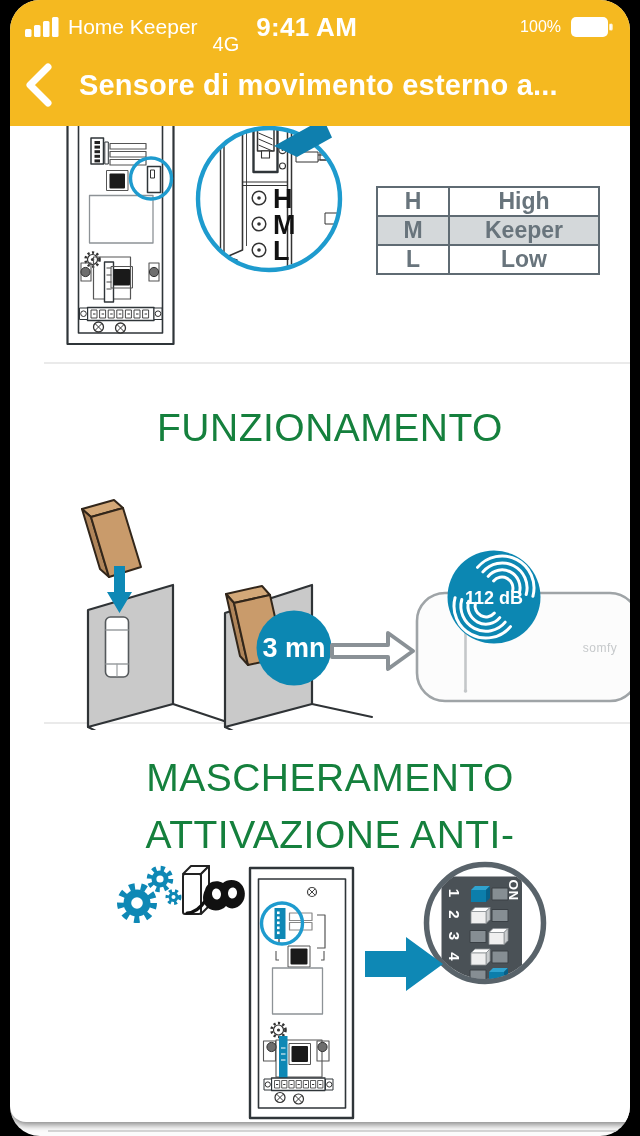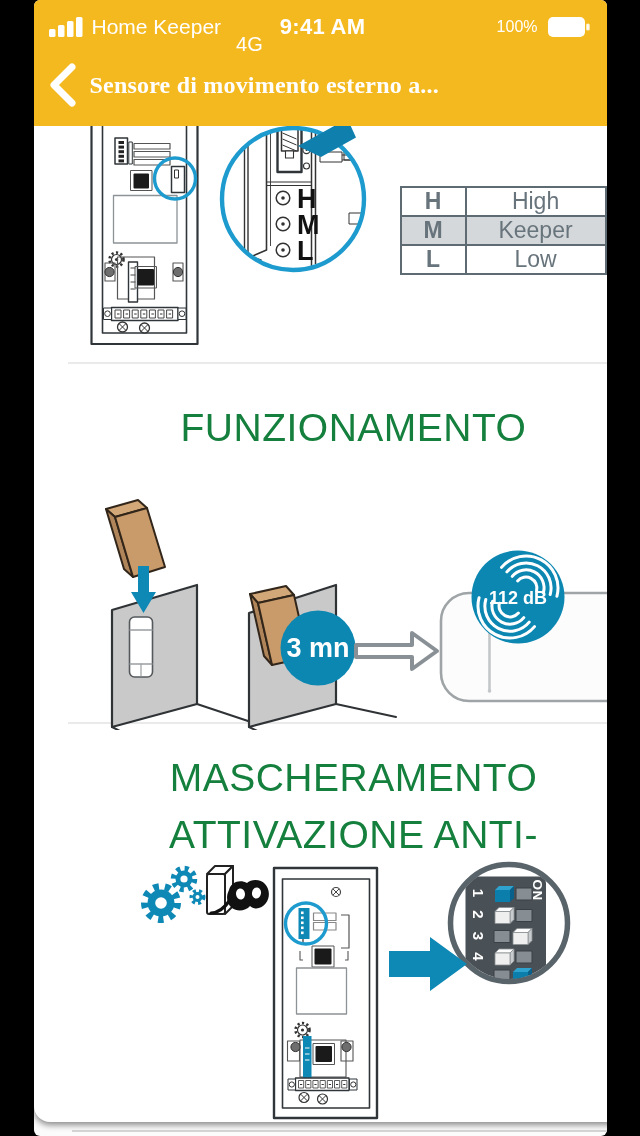--- a/index.html
+++ b/index.html
@@ -1,52 +1,52 @@
 <!DOCTYPE html>
 <html><head>
 <meta charset="utf-8">
 <style>
   html,body{margin:0;padding:0;background:#000;}
   body{font-family:"Liberation Sans",sans-serif;-webkit-font-smoothing:antialiased;}
-  .screen{position:relative;width:573px;height:1136px;margin:0 auto;background:#FBFBFB;
-          border-radius:6px;overflow:hidden;}
+  .screen{position:relative;width:620px;height:1136px;margin:0 auto;background:#FBFBFB;
+          border-radius:30px;overflow:hidden;}
   
   .header{position:absolute;top:0;left:0;right:0;height:126px;background:#F5B920;z-index:5;}
   .status-bar{position:absolute;top:0;left:0;right:0;height:44px;display:flex;align-items:center;
               padding:10px 16px 0 15px;box-sizing:border-box;color:#fff;}
   .carrier{font-size:21px;margin-left:9px;}
   .network{font-size:20px;margin-left:15px;margin-top:35px;}
-  .clock{font-size:22px;font-weight:700;margin-left:17px;letter-spacing:.3px;}
+  .clock{font-size:26px;font-weight:700;margin-left:17px;letter-spacing:.3px;}
   .sb-spacer{flex:1;}
   .battery-percent{font-size:16px;margin-right:9px;}
   .nav-bar{position:absolute;top:46px;left:0;right:0;height:78px;display:flex;align-items:center;
            padding-left:15px;box-sizing:border-box;}
-  .page-title{color:#fff;font-size:24px;font-weight:700;margin-left:14px;letter-spacing:.2px;
-              white-space:nowrap;overflow:hidden;font-family:Liberation Serif, serif;}
+  .page-title{color:#fff;font-size:29px;font-weight:700;margin-left:27px;letter-spacing:.2px;
+              white-space:nowrap;overflow:hidden;}
   
   .content-card{position:absolute;top:126px;left:0;width:640px;height:996px;background:#fff;
                 border-radius:0 0 16px 16px;box-shadow:0 3px 6px rgba(0,0,0,.45);z-index:1;}
   .bottom-line{position:absolute;top:1130px;left:38px;right:0;height:2px;background:#D6D6D6;z-index:0;}
   .divider{position:absolute;left:34px;right:0;height:2px;background:#EAEAEA;z-index:2;}
   #divider-1{top:362px;}
   #divider-2{top:722px;}
   .section-heading{position:absolute;left:0;width:640px;text-align:center;color:#15803d;
                    font-size:39px;font-weight:400;letter-spacing:.5px;z-index:2;}
   #heading-funzionamento{top:406px;}
   #heading-antimask{top:749px;line-height:57px;}
   .diagram{position:absolute;left:0;z-index:3;}
   #diagram-sensitivity{top:126px;}
   #diagram-operation{top:480px;}
   #diagram-antimask{top:858px;}
   
   table.sens{position:absolute;left:366px;top:186px;border-collapse:collapse;background:#fff;z-index:4;}
   table.sens td{border:2px solid #5F6B73;color:#68747C;text-align:center;font-size:23px;
                 height:26px;padding:0;}
   table.sens td.key{width:70px;font-weight:700;}
-  table.sens td.val{width:148px;font-weight:400;}
+  table.sens td.val{width:148px;font-weight:700;}
   table.sens tr.hl td{background:#D4D8DA;}
   .lw{stroke:#2F3539;fill:#fff;}
   text{font-family:"Liberation Sans",sans-serif;}
 </style>
 </head>
 <body>
 
 <div class="screen">
 
   <div class="header">

